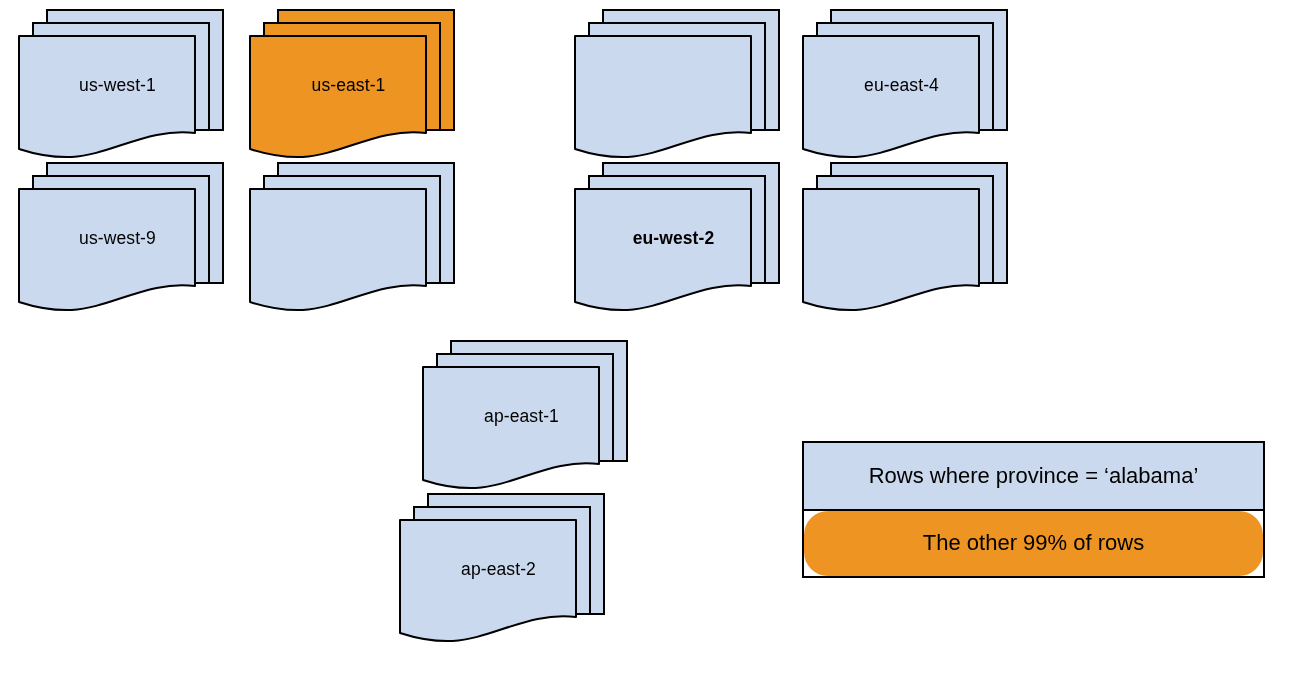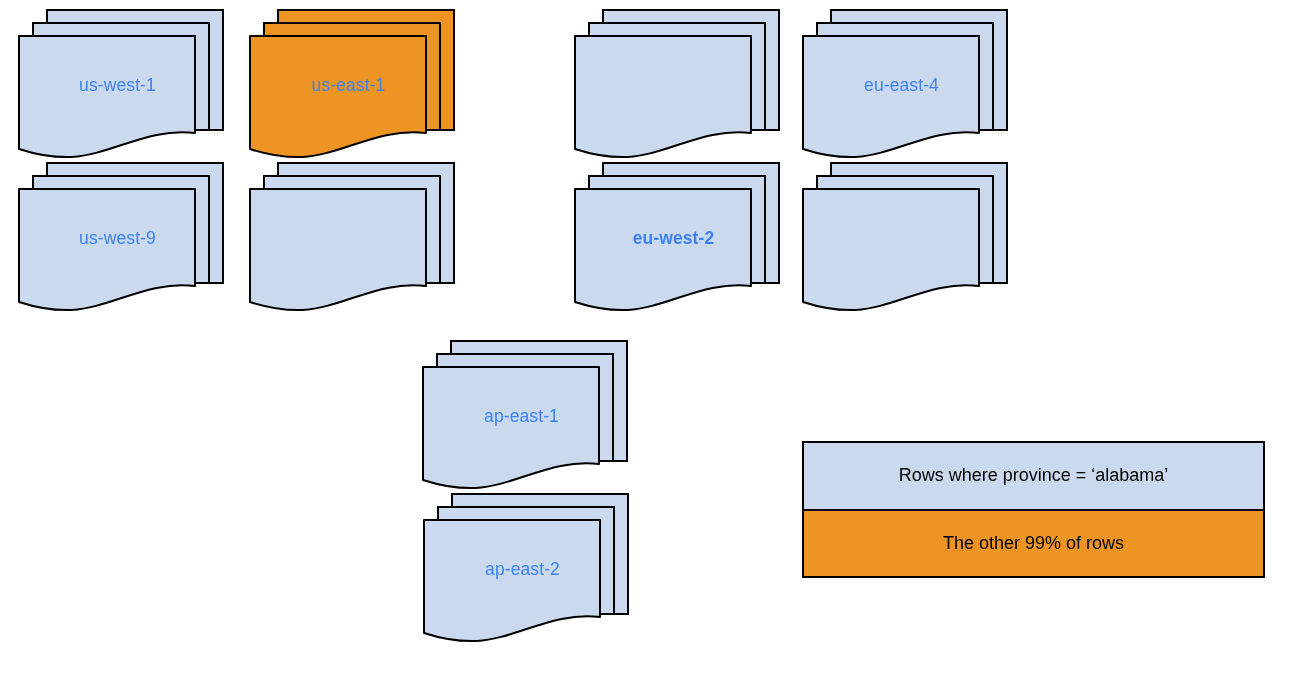--- a/index.html
+++ b/index.html
@@ -34,21 +34,21 @@
   .stack-label {
     position: absolute;
     left: 0;
     top: 44px;
     width: 197px;
     height: 100px;
     display: flex;
     align-items: center;
     justify-content: center;
     font-size: 17.5px;
-    color: #3b82f6;
+    color: #000000;
     line-height: 1;
     letter-spacing: 0.1px;
     white-space: nowrap;
     pointer-events: none;
   }
   .legend {
     position: absolute;
     left: 802px;
     top: 441px;
     width: 463px;
@@ -56,21 +56,21 @@
     box-sizing: border-box;
     border: 2px solid #000000;
     display: flex;
     flex-direction: column;
   }
   .legend-row {
     flex: 1 1 0;
     display: flex;
     align-items: center;
     justify-content: center;
-    font-size: 18px;
+    font-size: 22px;
     color: #000000;
     box-sizing: border-box;
   }
   .legend-row.first {
     border-bottom: 2px solid #000000;
   }
 </style>
 </head>
 <body>
 
@@ -138,31 +138,31 @@
         </svg>
       </div>
       <div class="stack" style="left: 423px; top: 323px;">
         <svg width="230" height="185" viewBox="0 0 230 185">
           <rect x="28" y="18" width="176" height="120" fill="#cbd9ee" stroke="#000000" stroke-width="2"></rect>
           <rect x="14" y="31" width="176" height="107" fill="#cbd9ee" stroke="#000000" stroke-width="2"></rect>
           <path d="M0,44 L176,44 L176,141 C130.24,135 91.52000000000001,163 52.8,165 C29.92,166 12.32,161 0,157 Z" fill="#cbd9ee" stroke="#000000" stroke-width="2" stroke-linejoin="round"></path>
         </svg>
         <div class="stack-label">ap-east-1</div>
       </div>
-      <div class="stack" style="left: 424px; top: 476px; padding-left: 40px;">
+      <div class="stack" style="left: 400px; top: 476px; padding-left: 40px;">
         <svg width="230" height="185" viewBox="0 0 230 185">
           <rect x="28" y="18" width="176" height="120" fill="#cbd9ee" stroke="#000000" stroke-width="2"></rect>
           <rect x="14" y="31" width="176" height="107" fill="#cbd9ee" stroke="#000000" stroke-width="2"></rect>
           <path d="M0,44 L176,44 L176,141 C130.24,135 91.52000000000001,163 52.8,165 C29.92,166 12.32,161 0,157 Z" fill="#cbd9ee" stroke="#000000" stroke-width="2" stroke-linejoin="round"></path>
         </svg>
         <div class="stack-label">ap-east-2</div>
       </div>
     </div>
 
   <div class="legend">
     <div class="legend-row first" style="background: rgb(203, 217, 238);">
       <span>Rows where province = ‘alabama’</span>
     </div>
-    <div class="legend-row" style="background: rgb(238, 148, 34);">
+    <div class="legend-row" style="background: rgb(238, 148, 34); border-radius: 24px;">
       <span>The other 99% of rows</span>
     </div>
   </div>
 </div>
 
 </body></html>

